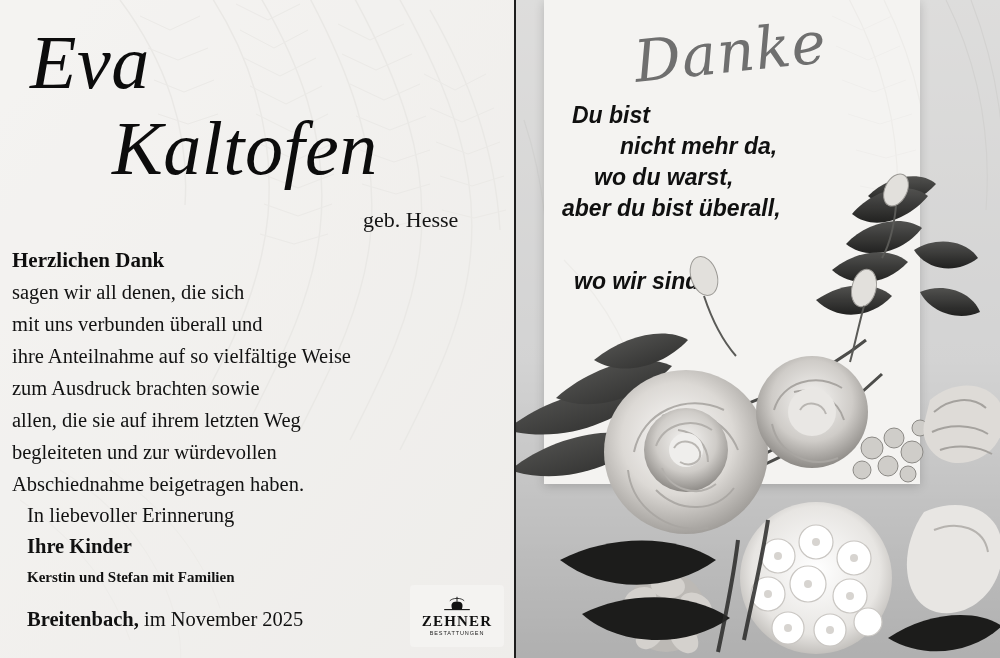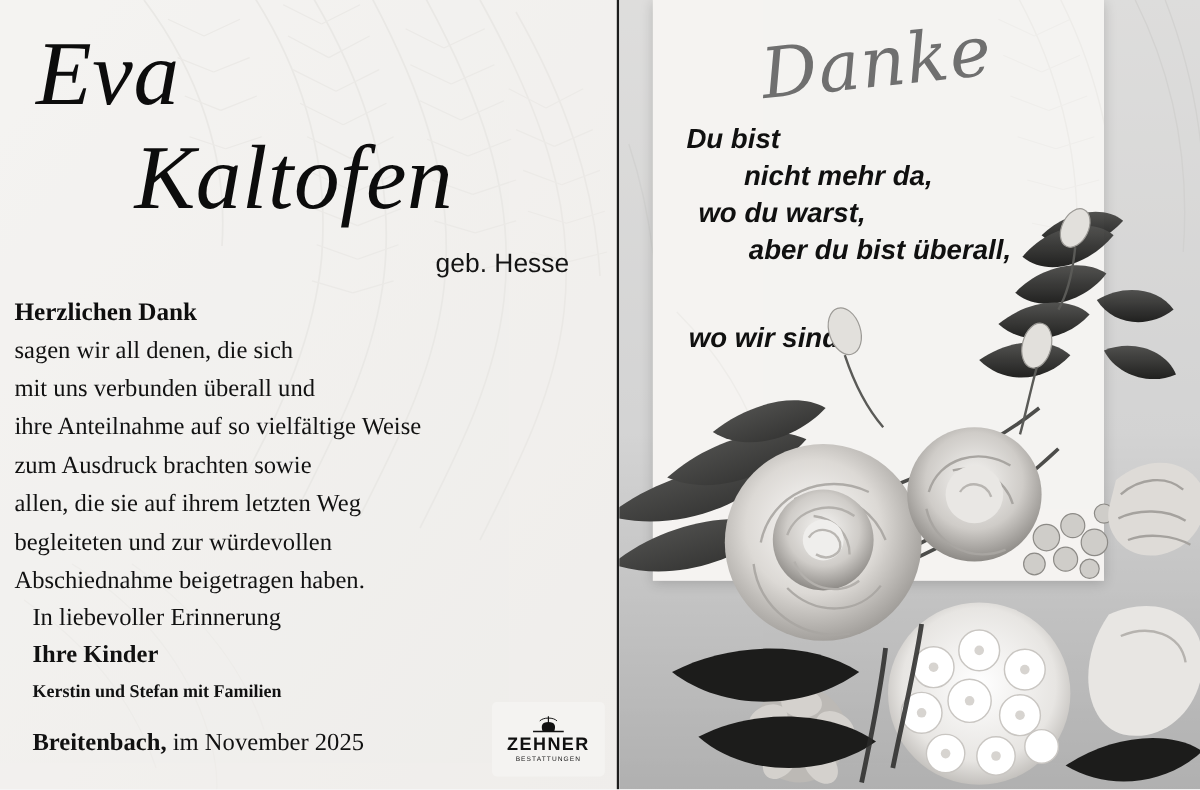--- a/index.html
+++ b/index.html
@@ -52,21 +52,21 @@
     left: 112px;
     top: 108px;
     font-size: 76px;
     line-height: 80px;
   }
   #name-maiden {
     position: absolute;
     left: 363px;
     top: 207px;
     font-size: 22px;
-    font-family: Liberation Sans, sans-serif;
+    font-family: Liberation Serif, serif;
     color: #141414;
     white-space: nowrap;
   }
 
   #thanks-block {
     position: absolute;
     left: 12px;
     top: 244px;
     width: 470px;
   }
@@ -126,21 +126,21 @@
     flex-direction: column;
     align-items: center;
     justify-content: center;
   }
   #logo-mark {
     width: 34px;
     height: 16px;
     margin-bottom: 1px;
   }
   #logo-name {
-    font-family: Liberation Sans, sans-serif;
+    font-family: Liberation Serif, serif;
     font-weight: bold;
     font-size: 15px;
     letter-spacing: 1.2px;
     color: #101010;
     line-height: 16px;
   }
   #logo-sub {
     font-family: "Liberation Sans", sans-serif;
     font-size: 5.5px;
     letter-spacing: 0.9px;
@@ -194,22 +194,22 @@
     font-family: Liberation Sans, sans-serif;
     font-style: italic;
     font-weight: bold;
     font-size: 23px;
     line-height: 31px;
     color: #101010;
   }
   .verse-line { white-space: nowrap; display: block; }
   .vi-0 { margin-left: 10px; }
   .vi-1 { margin-left: 58px; }
-  .vi-2 { margin-left: 20px; }
-  .vi-3 { margin-left: 62px; }
+  .vi-2 { margin-left: 32px; }
+  .vi-3 { }
   .vi-4 { margin-left: 12px; margin-top: 42px; }
 
   
   #bouquet { position: absolute; left: 0; top: 0; width: 484px; height: 658px; }
   #bouquet svg { display: block; }
 
   
   #divider-left {
     position: absolute; left: 514px; top: 0; width: 2px; height: 658px;
     background: #1d1d1d;

